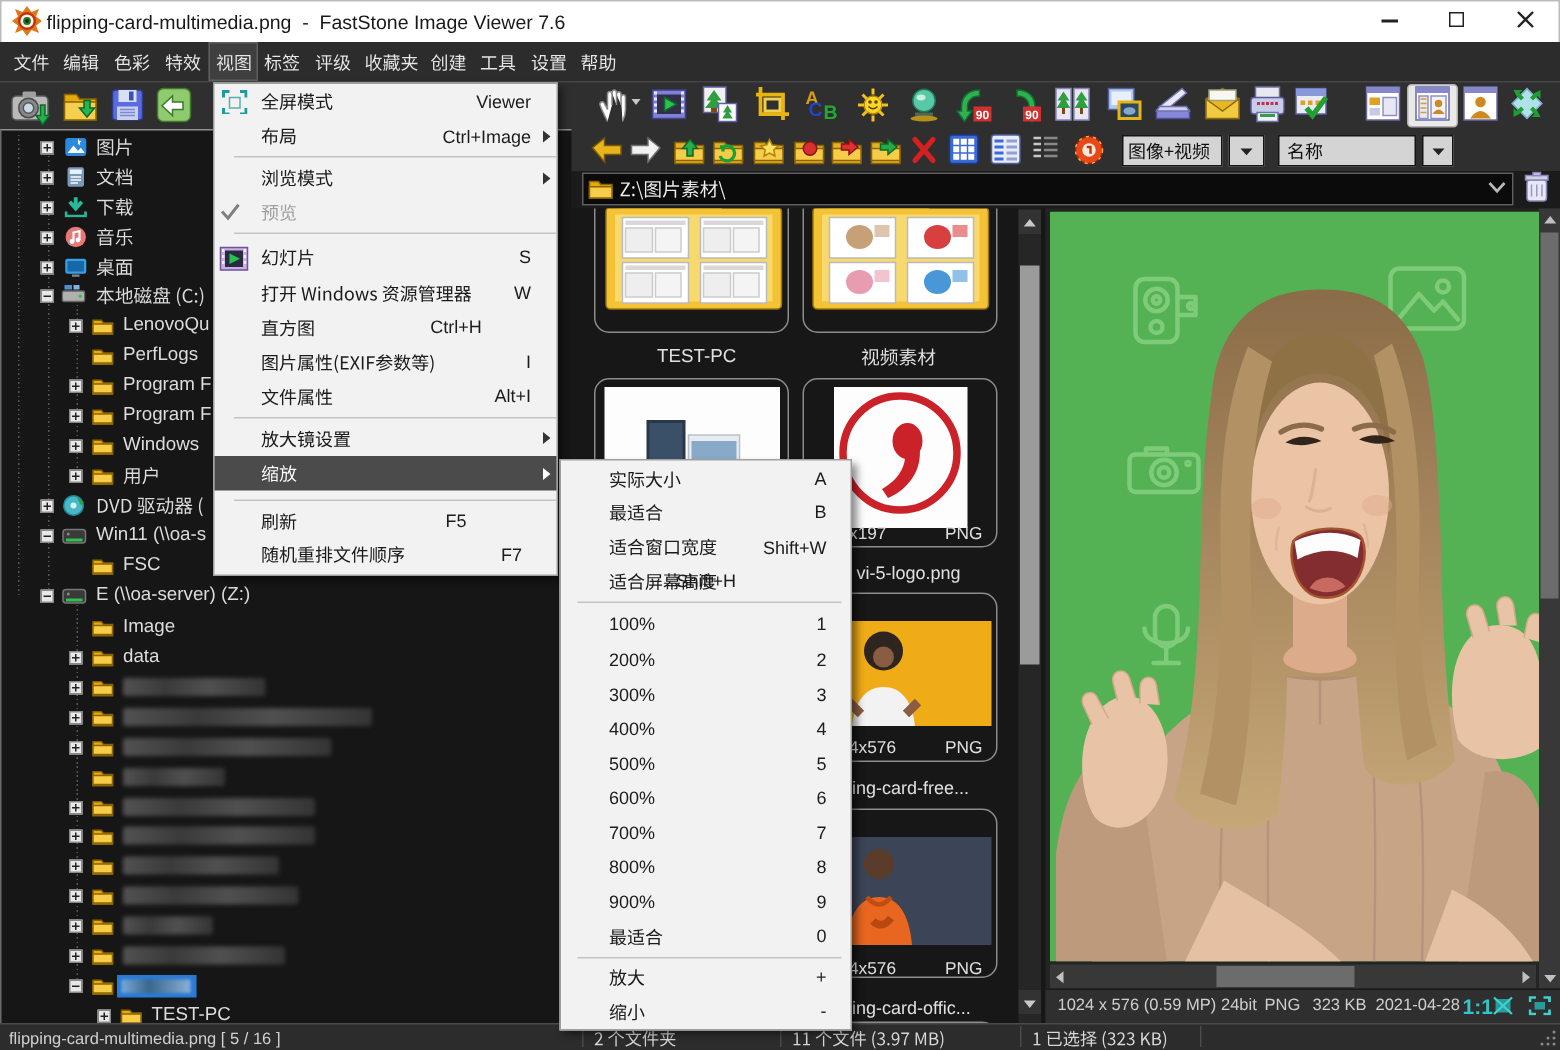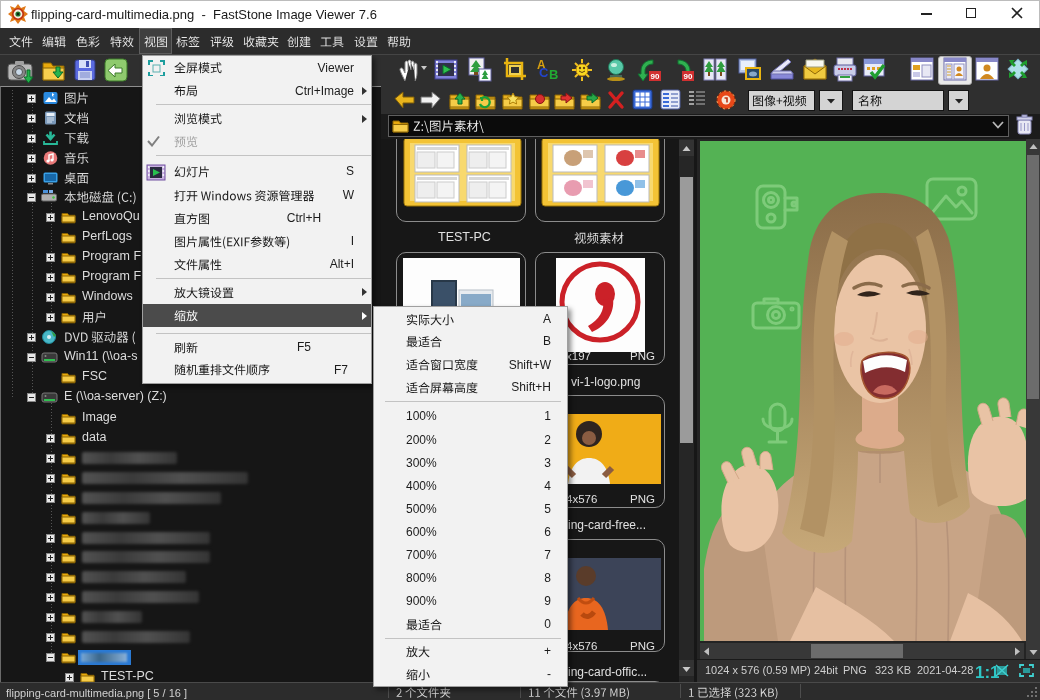--- a/index.html
+++ b/index.html
@@ -869,21 +869,21 @@
         <rect x="58" y="36" width="30" height="20" fill="#88aac8"></rect>
       </svg>
       <div class="a" style="left:556px;top:258px;width:89px;height:94px;background:#fdfdfd"></div>
       <svg class="a" style="left:556px;top:258px" width="89" height="94">
         <circle cx="44" cy="44" r="38" fill="none" stroke="#cb2128" stroke-width="5"></circle>
         <ellipse cx="49" cy="36" rx="10" ry="12" fill="#cb2128"></ellipse>
         <path d="M57,40 C59,55 50,68 36,74 L32,68 C43,62 49,52 47,42 Z" fill="#cb2128"></path>
       </svg>
       <div class="txt" style="left:566.0px;top:349.9px;font-size:11.5px;color:#e0e0e0">x197</div>
       <div class="txt" style="left:630.0px;top:349.9px;font-size:11.5px;color:#e0e0e0">PNG</div>
-      <div class="txt" style="left:571.0px;top:374.6px;font-size:12.0px;color:#e0e0e0">vi-1-logo.png</div>
+      <div class="txt" style="left:571.0px;top:374.6px;font-size:12.0px;color:#e0e0e0">vi-5-logo.png</div>
       <div class="a" style="left:540px;top:414px;width:121px;height:70px;background:#f0ac17"></div>
       <svg class="a" style="left:540px;top:414px" width="121" height="70">
         <circle cx="49" cy="20" r="13" fill="#2e2420"></circle>
         <circle cx="49" cy="24" r="7" fill="#8a5c42"></circle>
         <path d="M28,70 C30,52 38,44 49,44 C60,44 68,52 70,70 Z" fill="#f2f2f2"></path>
         <path d="M26,54 l8,8 M72,54 l-8,8" stroke="#8a5c42" stroke-width="6"></path>
       </svg>
       <div class="txt" style="left:566.0px;top:492.9px;font-size:11.5px;color:#e0e0e0">4x576</div>
       <div class="txt" style="left:630.0px;top:492.9px;font-size:11.5px;color:#e0e0e0">PNG</div>
       <div class="txt" style="left:568.0px;top:517.6px;font-size:12.0px;color:#e0e0e0">ing-card-free...</div>
@@ -983,21 +983,21 @@
 <div class="a" style="left:811px;top:644px;width:92px;height:14px;background:#6c6c6c"></div>
 <svg class="a" style="left:1014px;top:647px" width="7" height="9">
     <path d="M1,0.5 l5,4 -5,4 z" fill="#c0c0c0"></path>
   </svg>
 <div class="a" style="left:697px;top:659px;width:343px;height:23px;background:#2f2f2f;border-top:1px solid #1a1a1a"></div>
 <div class="txt" style="left:705px;top:664px;font-size:11px;color:#cfcfcf">1024 x 576 (0.59 MP)</div>
 <div class="txt" style="left:814px;top:664px;font-size:11px;color:#cfcfcf">24bit</div>
 <div class="txt" style="left:843px;top:664px;font-size:11px;color:#cfcfcf">PNG</div>
 <div class="txt" style="left:875px;top:664px;font-size:11px;color:#cfcfcf">323 KB</div>
 <div class="txt" style="left:917px;top:664px;font-size:11px;color:#cfcfcf">2021-04-28</div>
-<div class="txt" style="left:975px;top:663px;font-size:17px;font-weight:bold;color:#2ec6c6">1:1</div>
+<div class="txt" style="left:975px;top:663px;font-size:14px;font-weight:bold;color:#2ec6c6">1:1</div>
 <svg class="a" style="left:995px;top:664px;" width="14" height="13">
     <rect x="2" y="2" width="10" height="9" fill="#2a9a9a"></rect>
     <path d="M1,1 l12,11 M13,1 L1,12" stroke="#40d0d0" stroke-width="1.5"></path>
   </svg>
 <svg class="a" style="left:1019px;top:664px;" width="15" height="13">
     <path d="M1,4 v-3 h4 M10,1 h4 v3 M14,9 v3 h-4 M5,12 h-4 v-3" stroke="#40d0d0" stroke-width="1.8" fill="none"></path>
     <rect x="4" y="4" width="7" height="5" fill="#2a9a9a"></rect>
   </svg>
 <div class="txt" style="left:6px;top:687px;font-size:11px;color:#d0d0d0">flipping-card-multimedia.png [ 5 / 16 ]</div>
 <div class="a" style="left:388px;top:684px;width:1px;height:14px;background:#1d1d1d;border-right:1px solid #4d4d4d"></div>
@@ -1247,21 +1247,21 @@
 <svg style="position:absolute;left:406.0px;top:381.0px;" width="74.0" height="16.2">
     <g fill="#1c1c1c" transform="translate(0,11.28) scale(0.01200)">
       <use href="#c36866" x="0"></use>
       <use href="#c21512" x="1000"></use>
       <use href="#c23631" x="2000"></use>
       <use href="#c24149" x="3000"></use>
       <use href="#c39640" x="4000"></use>
       <use href="#c24230" x="5000"></use>
     </g>
   </svg>
-<div class="txt" style="left:451px;top:380.2px;width:100px;text-align:right;font-size:12px;color:#1c1c1c">Shift+H</div>
+<div class="txt" style="left:451px;top:380.2px;width:100px;text-align:left;font-size:12px;color:#1c1c1c">Shift+H</div>
 <div class="a" style="left:385px;top:400.6px;width:176px;height:1px;background:#c3c3c3"></div>
 <div class="txt" style="left:406px;top:409.4px;font-size:12px;color:#1c1c1c">100%</div>
 <div class="txt" style="left:451px;top:409.4px;width:100px;text-align:right;font-size:12px;color:#1c1c1c">1</div>
 <div class="txt" style="left:406px;top:432.5px;font-size:12px;color:#1c1c1c">200%</div>
 <div class="txt" style="left:451px;top:432.5px;width:100px;text-align:right;font-size:12px;color:#1c1c1c">2</div>
 <div class="txt" style="left:406px;top:455.6px;font-size:12px;color:#1c1c1c">300%</div>
 <div class="txt" style="left:451px;top:455.6px;width:100px;text-align:right;font-size:12px;color:#1c1c1c">3</div>
 <div class="txt" style="left:406px;top:478.7px;font-size:12px;color:#1c1c1c">400%</div>
 <div class="txt" style="left:451px;top:478.7px;width:100px;text-align:right;font-size:12px;color:#1c1c1c">4</div>
 <div class="txt" style="left:406px;top:501.8px;font-size:12px;color:#1c1c1c">500%</div>

